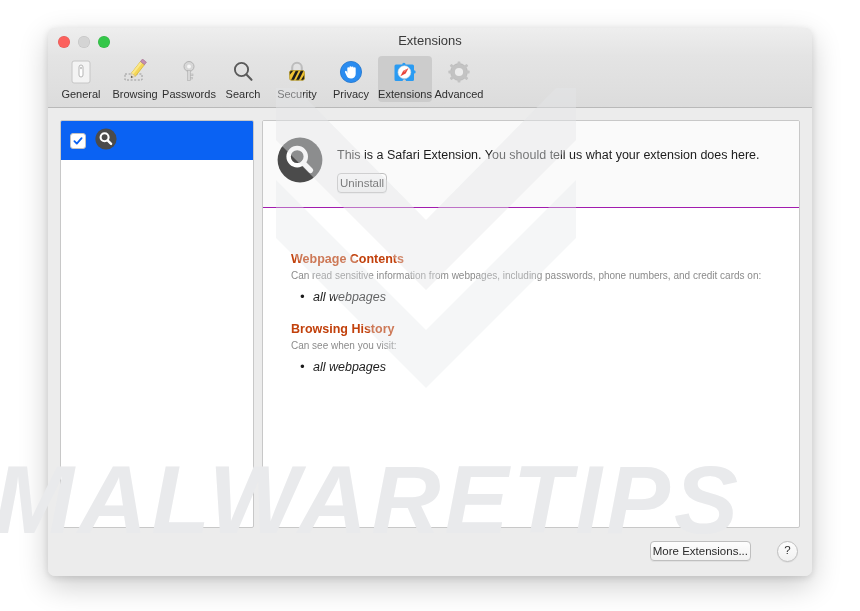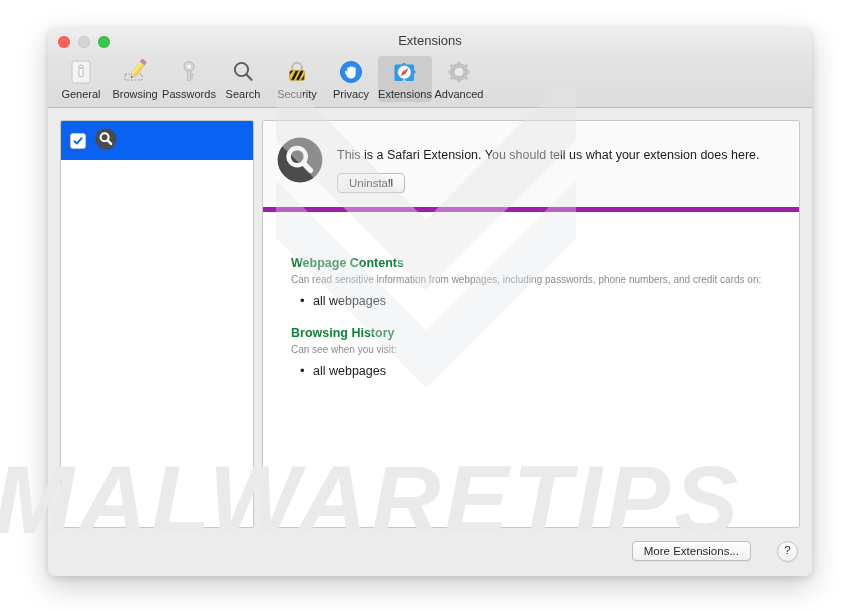--- a/index.html
+++ b/index.html
@@ -86,41 +86,41 @@
     flex:0 0 14px;
   }
   .cb svg{display:block;}
 
   .detail{
     flex:1;background:#ffffff;border:1px solid #c8c8c8;border-radius:2px;
     display:flex;flex-direction:column;overflow:hidden;
   }
   .detail-head{
     flex:0 0 auto;padding:16px 16px 14px 14px;display:flex;gap:14px;
-    background:#fafafa;border-bottom:5px solid #a21caf;
+    background:#fafafa;border-bottom:1px solid #a21caf;
   }
   .ext-big-ico{flex:0 0 46px;}
   .head-text{flex:1;padding-top:10px;}
   .ext-desc{font-size:12.5px;color:#1c1c1c;line-height:1.35;}
   .btn{
     font-family:"Liberation Sans","DejaVu Sans",sans-serif;
     font-size:11.5px;color:#2b2b2b;
     background:linear-gradient(#fdfdfd,#f1f1f1);
     border:1px solid #bfbfbf;border-radius:4px;
-    padding:3px 11px;cursor:default;
+    padding:3px 2px;cursor:default;
     box-shadow:0 1px 0 rgba(0,0,0,.05);
   }
   .uninstall-wrap{margin-top:9px;}
 
   .perms{padding:44px 18px 0 28px;flex:1;}
-  .perm-title{font-size:12.5px;font-weight:700;color:#15803d;margin-bottom:3px;}
+  .perm-title{font-size:12.5px;font-weight:700;color:#c2410c;margin-bottom:3px;}
   .perm-body{font-size:10px;color:#8b8b8b;line-height:1.38;}
   .perm-list{margin:5px 0 0 0;padding:0 0 0 22px;list-style:none;}
   .perm-list li{
-    font-size:12.5px;color:#1c1c1c;line-height:1.5;position:relative;
+    font-size:12.5px;color:#1c1c1c;line-height:1.5;position:relative;font-style:italic;
   }
   .perm-list li:before{
     content:"\2022";position:absolute;left:-13px;top:-1px;color:#1c1c1c;font-size:13px;
   }
   .perm-block+.perm-block{margin-top:16px;}
 
   
   .footer{
     flex:0 0 46px;display:flex;align-items:center;justify-content:flex-end;
     gap:26px;padding:0 14px 2px 0;background:#ececec;

